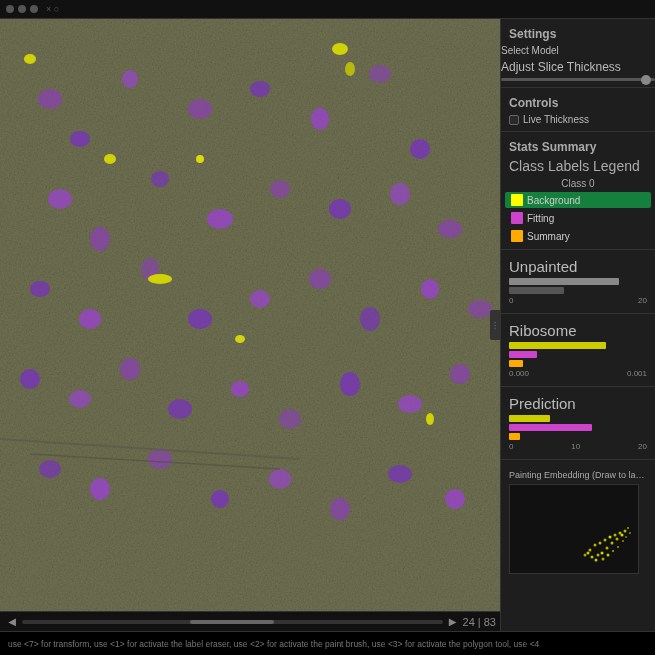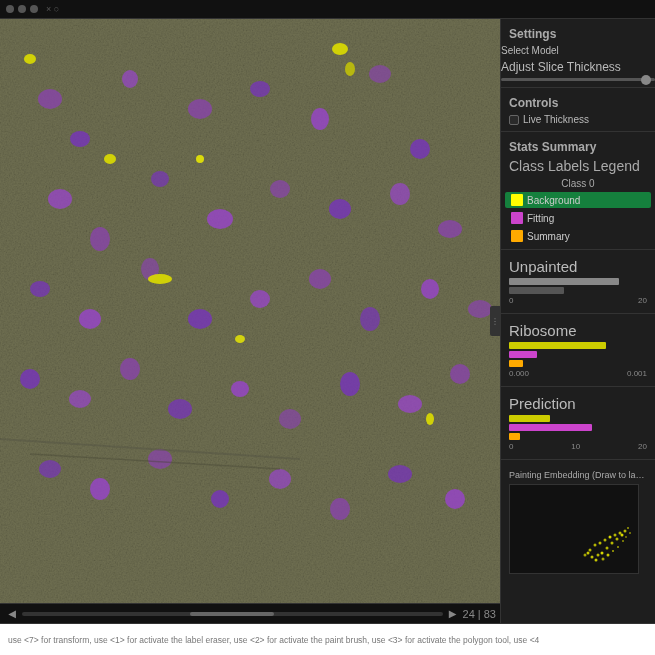--- a/index.html
+++ b/index.html
@@ -168,22 +168,22 @@
     }
     .embedding-canvas {
       width: 130px;
       height: 90px;
       background: #111;
       border: 1px solid #333;
       position: relative;
       overflow: hidden;
     }
     .bottom-bar {
-      height: 32px;
-      background: #ffffff;
+      height: 24px;
+      background: #000000;
       border-top: 1px solid #333;
       display: flex;
       align-items: center;
       padding: 8px 8px;
       font-size: 9px;
       color: #888;
       gap: 2px;
     }
     .tool-btn {
       width: 16px;

